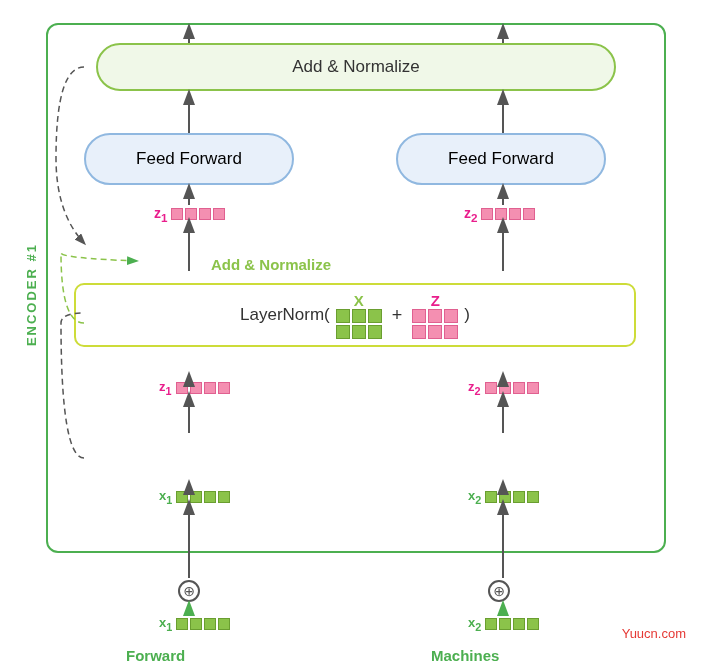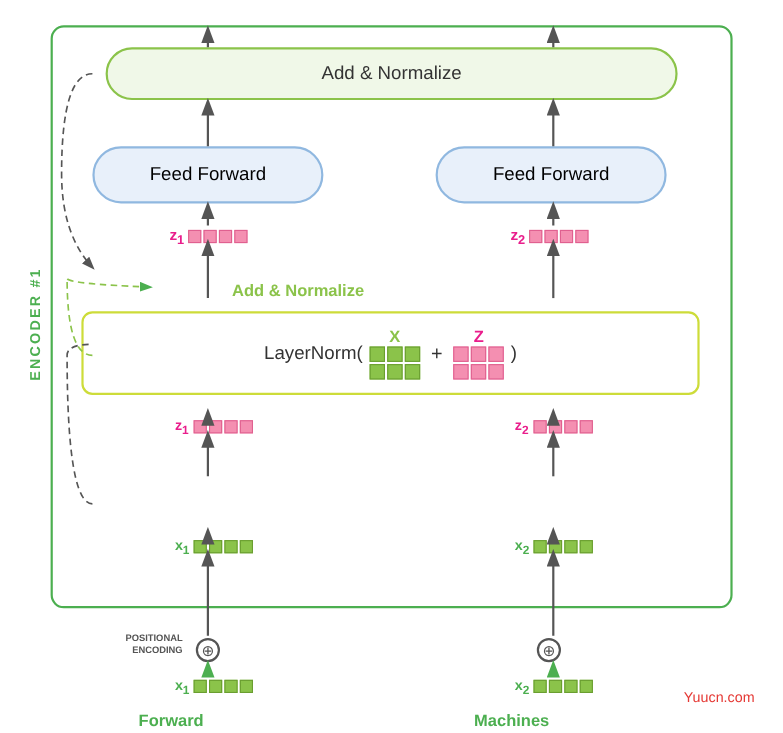--- a/index.html
+++ b/index.html
@@ -90,21 +90,21 @@
       font-size: 17px;
       color: #000000;
     }
 
     
     .layernorm-box {
       position: absolute;
       left: 58px;
       top: 270px;
       width: 562px;
-      height: 76px;
+      height: 64px;
       background: white;
       border: 2.5px solid #CDDC39;
       border-radius: 10px;
       display: flex;
       align-items: center;
       justify-content: center;
     }
     .layernorm-inner {
       display: flex;
       align-items: center;
@@ -362,23 +362,20 @@
   <div style="position:absolute; left:452px; top:475px; display:flex; align-items:center; gap:4px;">
     <span style="font-size:13px; font-weight:bold; color:#4CAF50;">x<sub>2</sub></span>
     <div class="mini-green-row">
       <div></div>
         <div></div>
         <div></div>
         <div></div>
     </div>
   </div>
 
-  <div style="position:absolute; left:62px; top:562px; font-size:8.5px; color:#555; font-weight:bold; line-height:1.3; text-align:right; width:88px;">
-    <span>POSITIONAL<br>ENCODING</span>
-  </div>
 
   <div class="plus-circle plus-circle-left">⊕</div>
   <div class="plus-circle plus-circle-right">⊕</div>
 
   <div style="position:absolute; left:143px; top:602px; display:flex; align-items:center; gap:4px;">
     <span style="font-size:13px; font-weight:bold; color:#4CAF50;">x<sub>1</sub></span>
     <div class="mini-green-row">
       <div></div>
         <div></div>
         <div></div>

